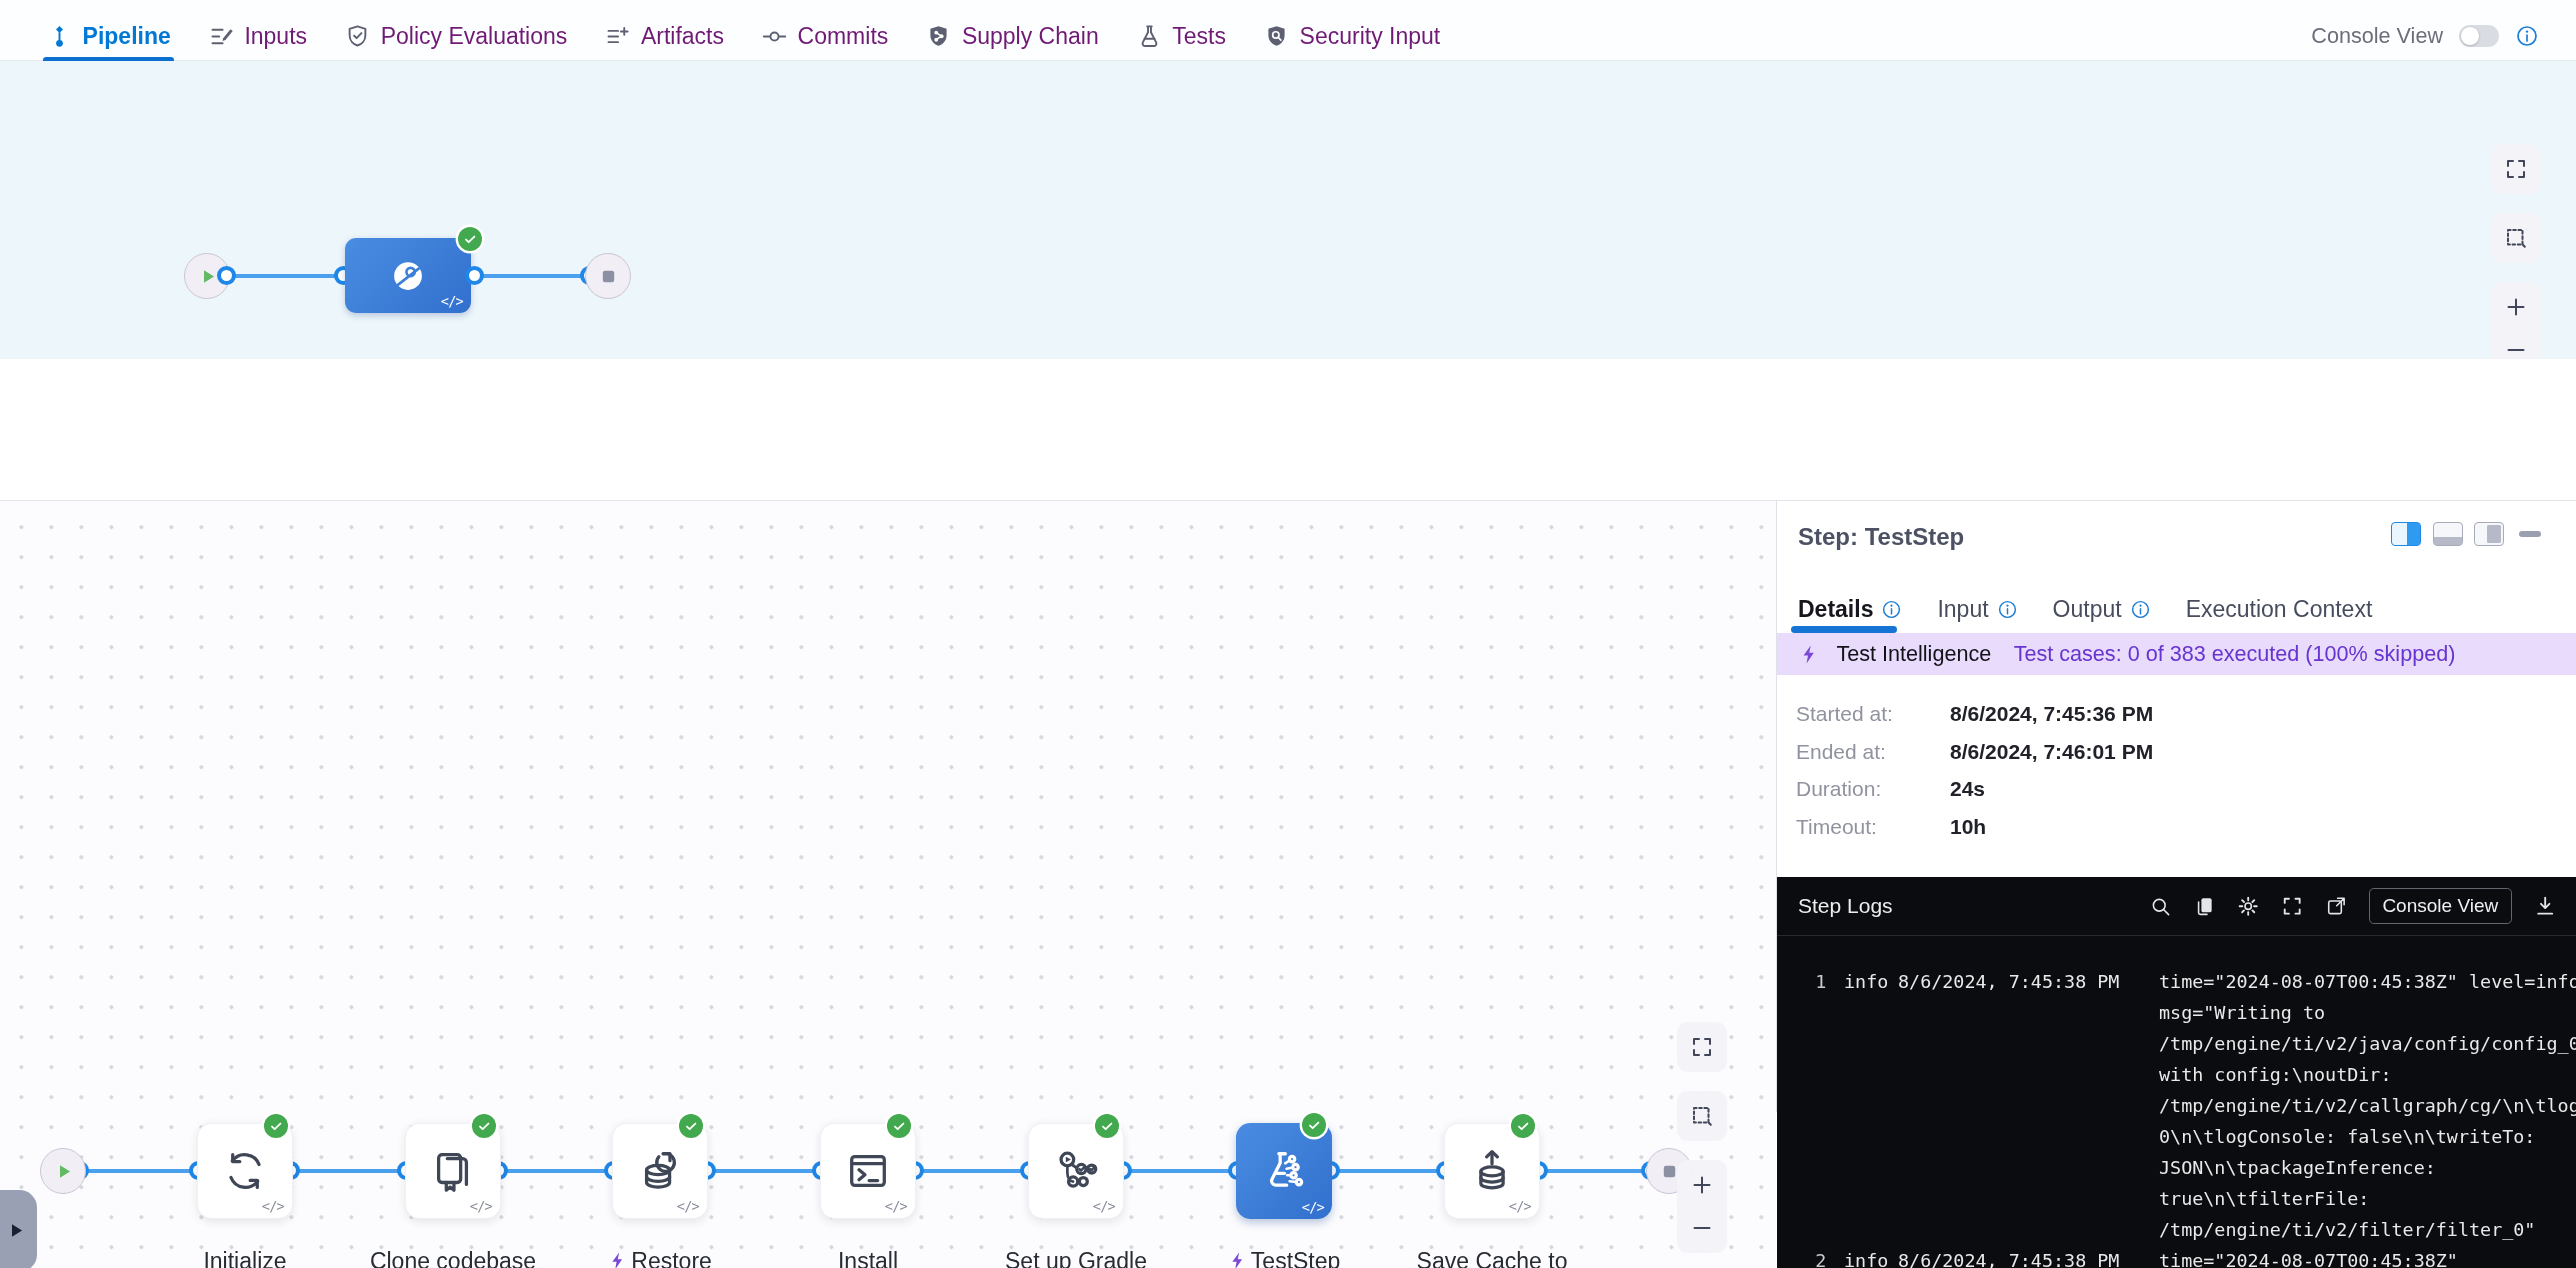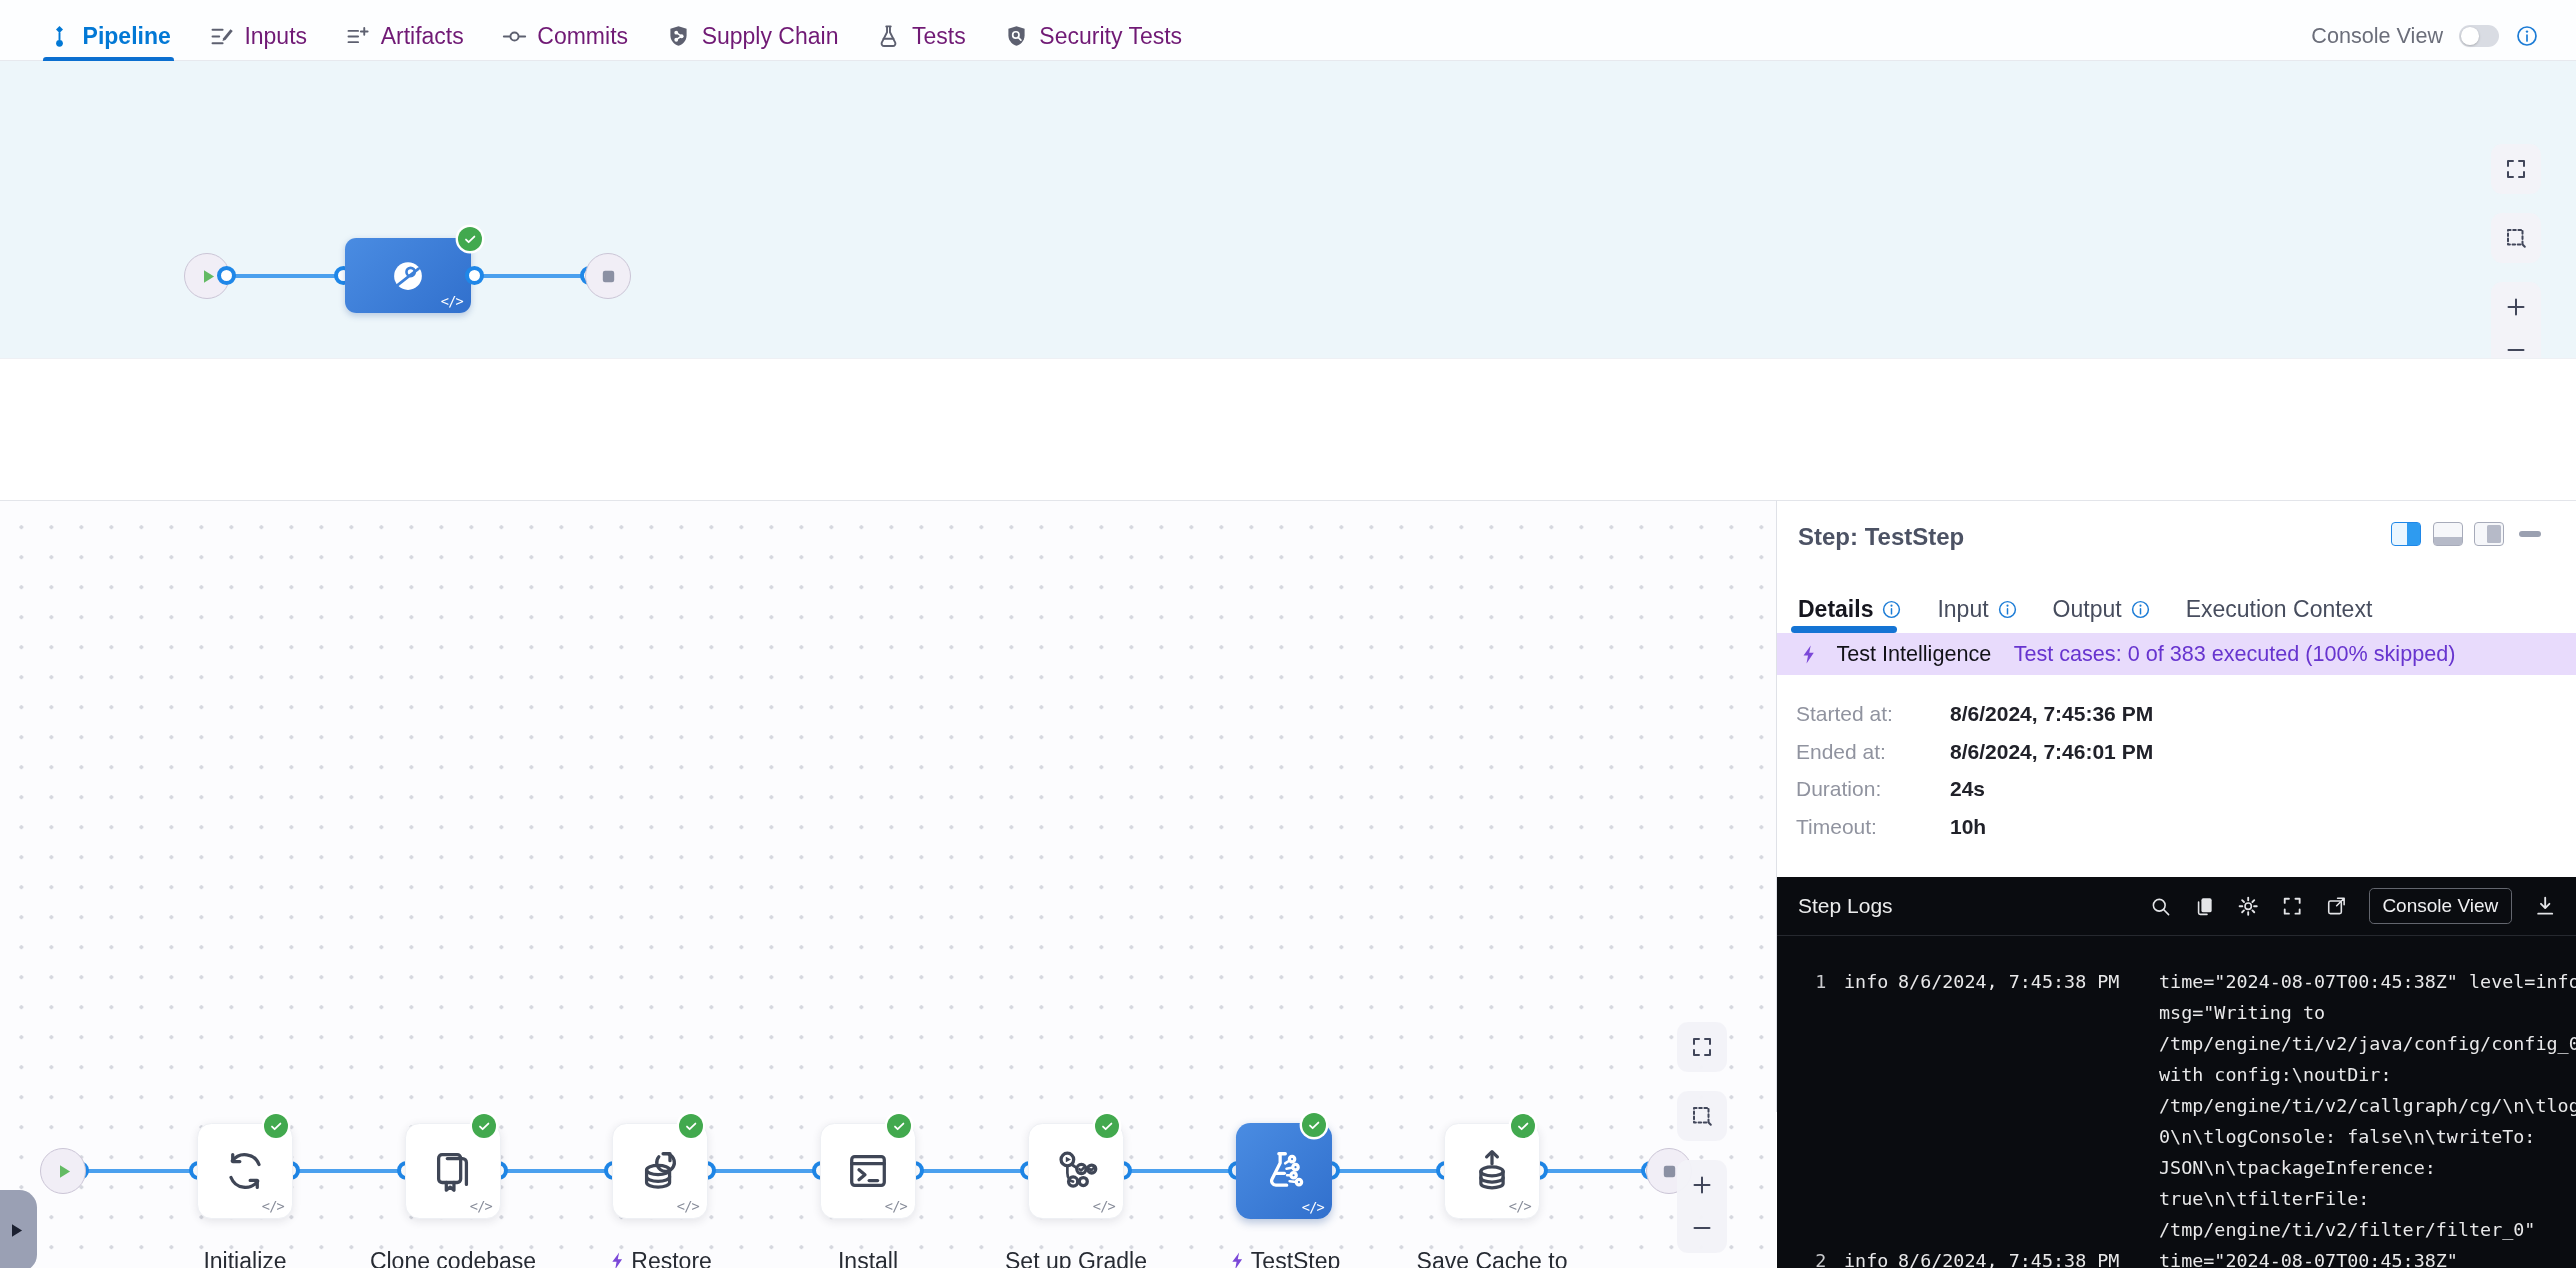--- a/index.html
+++ b/index.html
@@ -187,20 +187,29 @@
             <svg viewBox="0 0 24 24" fill="none" stroke="currentColor" stroke-width="1.7" stroke-linecap="round" stroke-linejoin="round">
               <path d="M4 6h9M4 12h6M4 18h9"></path>
               <path d="M13.5 13.5l6.5-8 2 1.6-6.5 8-2.6.8z" fill="currentColor" stroke="none"></path>
             </svg>
           </span>
           <span>Inputs</span>
    </div>
         <div class="nav-tab ">
      <span class="icon i34">
             <svg viewBox="0 0 24 24" fill="none" stroke="currentColor" stroke-width="1.7" stroke-linecap="round" stroke-linejoin="round">
+              <path d="M12 3l7 2.2v5.6c0 5-3.6 8.2-7 9.2-3.4-1-7-4.2-7-9.2V5.2z"></path>
+              <path d="M9 11.3l2.2 2.2L15.5 9"></path>
+            </svg>
+          </span>
+          <span>Policy Evaluations</span>
+   </div>
+        <div class="nav-tab ">
+     <span class="icon i34">
+            <svg viewBox="0 0 24 24" fill="none" stroke="currentColor" stroke-width="1.7" stroke-linecap="round" stroke-linejoin="round">
               <path d="M4 7h8.5M4 12h8.5M4 17h8.5"></path>
               <path d="M18 4.5v6M15 7.5h6"></path>
             </svg>
           </span>
           <span>Artifacts</span>
    </div>
         <div class="nav-tab ">
      <span class="icon i34">
             <svg viewBox="0 0 24 24" fill="none" stroke="currentColor" stroke-width="1.7" stroke-linecap="round" stroke-linejoin="round">
               <circle cx="12" cy="12" r="3.6"></circle>
@@ -231,21 +240,21 @@
           <span>Tests</span>
    </div>
         <div class="nav-tab ">
      <span class="icon i34">
             <svg viewBox="0 0 24 24" fill="none" stroke="currentColor" stroke-width="1.7" stroke-linecap="round" stroke-linejoin="round">
               <path d="M12 2.8l7.2 2.3v5.7c0 5.1-3.7 8.4-7.2 9.4-3.5-1-7.2-4.3-7.2-9.4V5.1z" fill="currentColor" stroke="none"></path>
               <circle cx="11.4" cy="10.6" r="2.8" stroke="#fdfeff" stroke-width="1.5"></circle>
               <path d="M13.5 12.8l2.4 2.4" stroke="#fdfeff" stroke-width="1.5"></path>
             </svg>
           </span>
-          <span>Security Tests</span>
+          <span>Security Input</span>
    </div>
       </div>
     <div class="nav-right">
       <span id="console-view-label">Console View</span>
       <div id="console-toggle">
         <div class="knob"></div>
       </div>
       <span class="icon i30" style="color:#1c7cd6">
           <svg viewBox="0 0 24 24" fill="none" stroke="currentColor" stroke-width="1.7" stroke-linecap="round" stroke-linejoin="round">
             <circle cx="12" cy="12" r="9"></circle>

